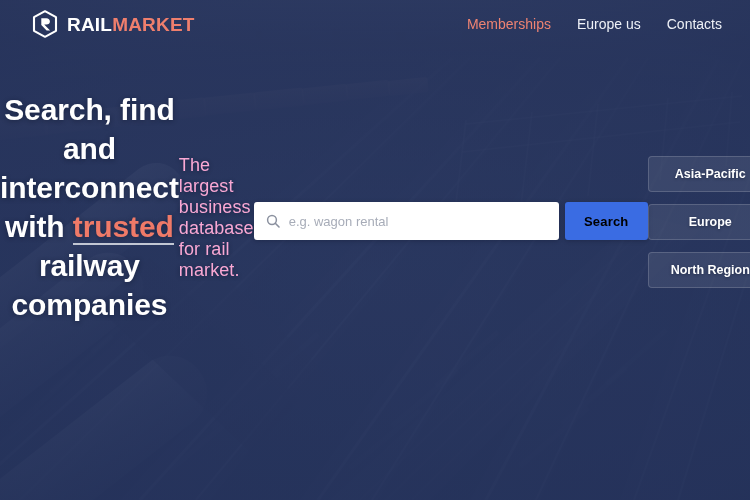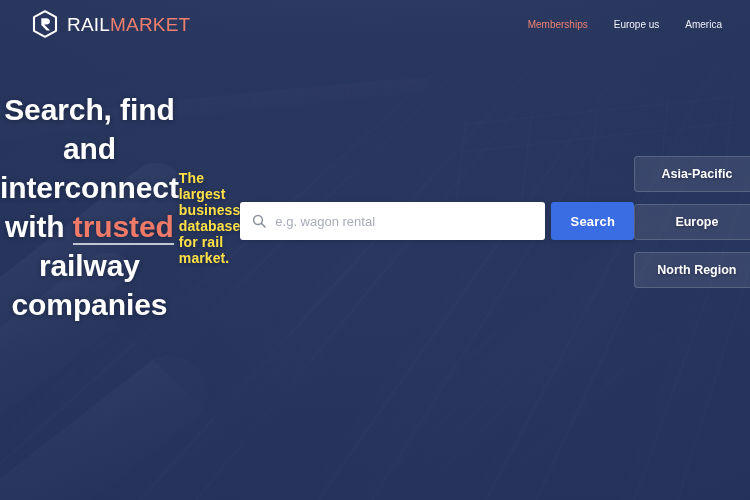--- a/index.html
+++ b/index.html
@@ -120,35 +120,35 @@
 
   .brand {
     display: flex;
     align-items: center;
     gap: 9px;
     cursor: pointer;
   }
   .brand-mark { display: block; width: 26px; height: 28px; }
   .brand-text {
     font-size: 19px;
-    font-weight: normal;
+    font-weight: bold;
     letter-spacing: .2px;
     line-height: 1;
     white-space: nowrap;
   }
   .brand-rail   { color: #ffffff; }
   .brand-market { color: #ef7f6d; }
 
   .nav {
     display: flex;
     align-items: center;
     gap: 26px;
   }
   .nav-link {
-    font-size: 10px;
+    font-size: 14px;
     color: #eef1f7;
     text-decoration: none;
     white-space: nowrap;
     cursor: pointer;
   }
   .nav-link.accent { color: #ee8372; }
 
   
   .hero-body {
     padding-top: 42px;
@@ -168,25 +168,24 @@
     text-shadow: 0 1px 5px rgba(12,18,36,.45);
   }
   .headline .hl-accent {
     color: #ef7a68;
     border-bottom: 2px solid rgba(221,224,232,.85);
     padding-bottom: 0px;
   }
 
   .subtitle {
     margin-top: 22px;
-    font-size: 14px;
-    color: #fde047;
+    font-size: 18px;
+    color: #f9a8d4;
     letter-spacing: .1px;
     text-shadow: 0 1px 4px rgba(12,18,36,.45);
-    font-weight: bold;
   }
 
   
   .search-row {
     margin-top: 28px;
     display: flex;
     align-items: stretch;
     gap: 6px;
   }
 
@@ -213,21 +212,21 @@
     background: transparent;
   }
   .search-input::placeholder { color: #a7acb8; }
 
   .search-button {
     width: 83px;
     height: 38px;
     border: 0;
     border-radius: 3px;
     background: #3a6ce3;
-    color: #ffffff;
+    color: #000000;
     font-family: "Liberation Sans", sans-serif;
     font-size: 13px;
     font-weight: bold;
     letter-spacing: .2px;
     cursor: pointer;
     box-shadow: 0 1px 4px rgba(10,16,34,.28);
   }
 
   
   .chips {
@@ -404,21 +403,21 @@
                    L14.6 20.4 L9.3 14.9 Z" fill="#ffffff"></path>
         </svg>
         <div class="brand-text">
           <span class="brand-rail">RAIL</span><span class="brand-market">MARKET</span>
         </div>
       </div>
 
       <div class="nav">
         <a class="nav-link accent" href="#">Memberships</a>
         <a class="nav-link" href="#">Europe us</a>
-        <a class="nav-link" href="#">America</a>
+        <a class="nav-link" href="#">Contacts</a>
       </div>
     </div>
 
     <div class="hero-body">
 
       <h1 class="headline"><span>Search, find and interconnect with </span><span class="hl-accent">trusted</span><span> railway companies</span></h1>
 
       <div class="subtitle">The largest business database for rail market.</div>
 
       <div class="search-row">

